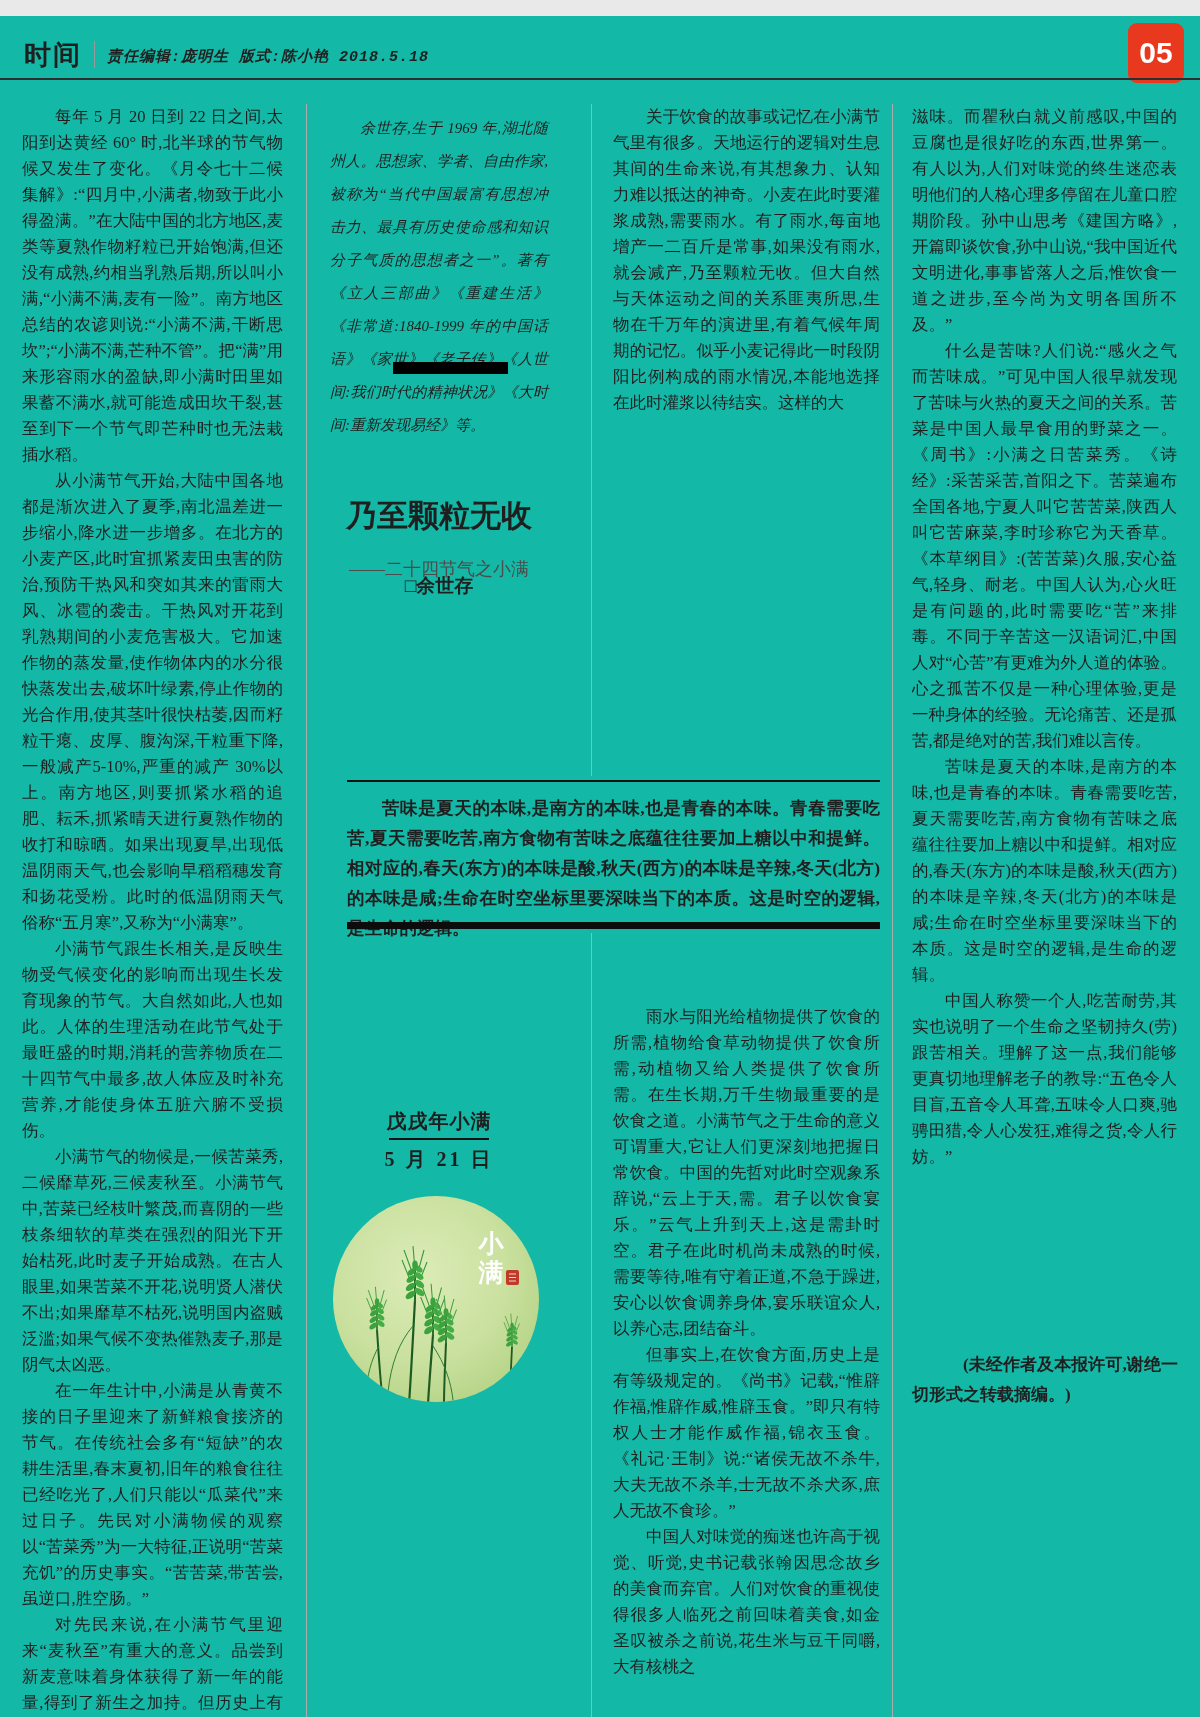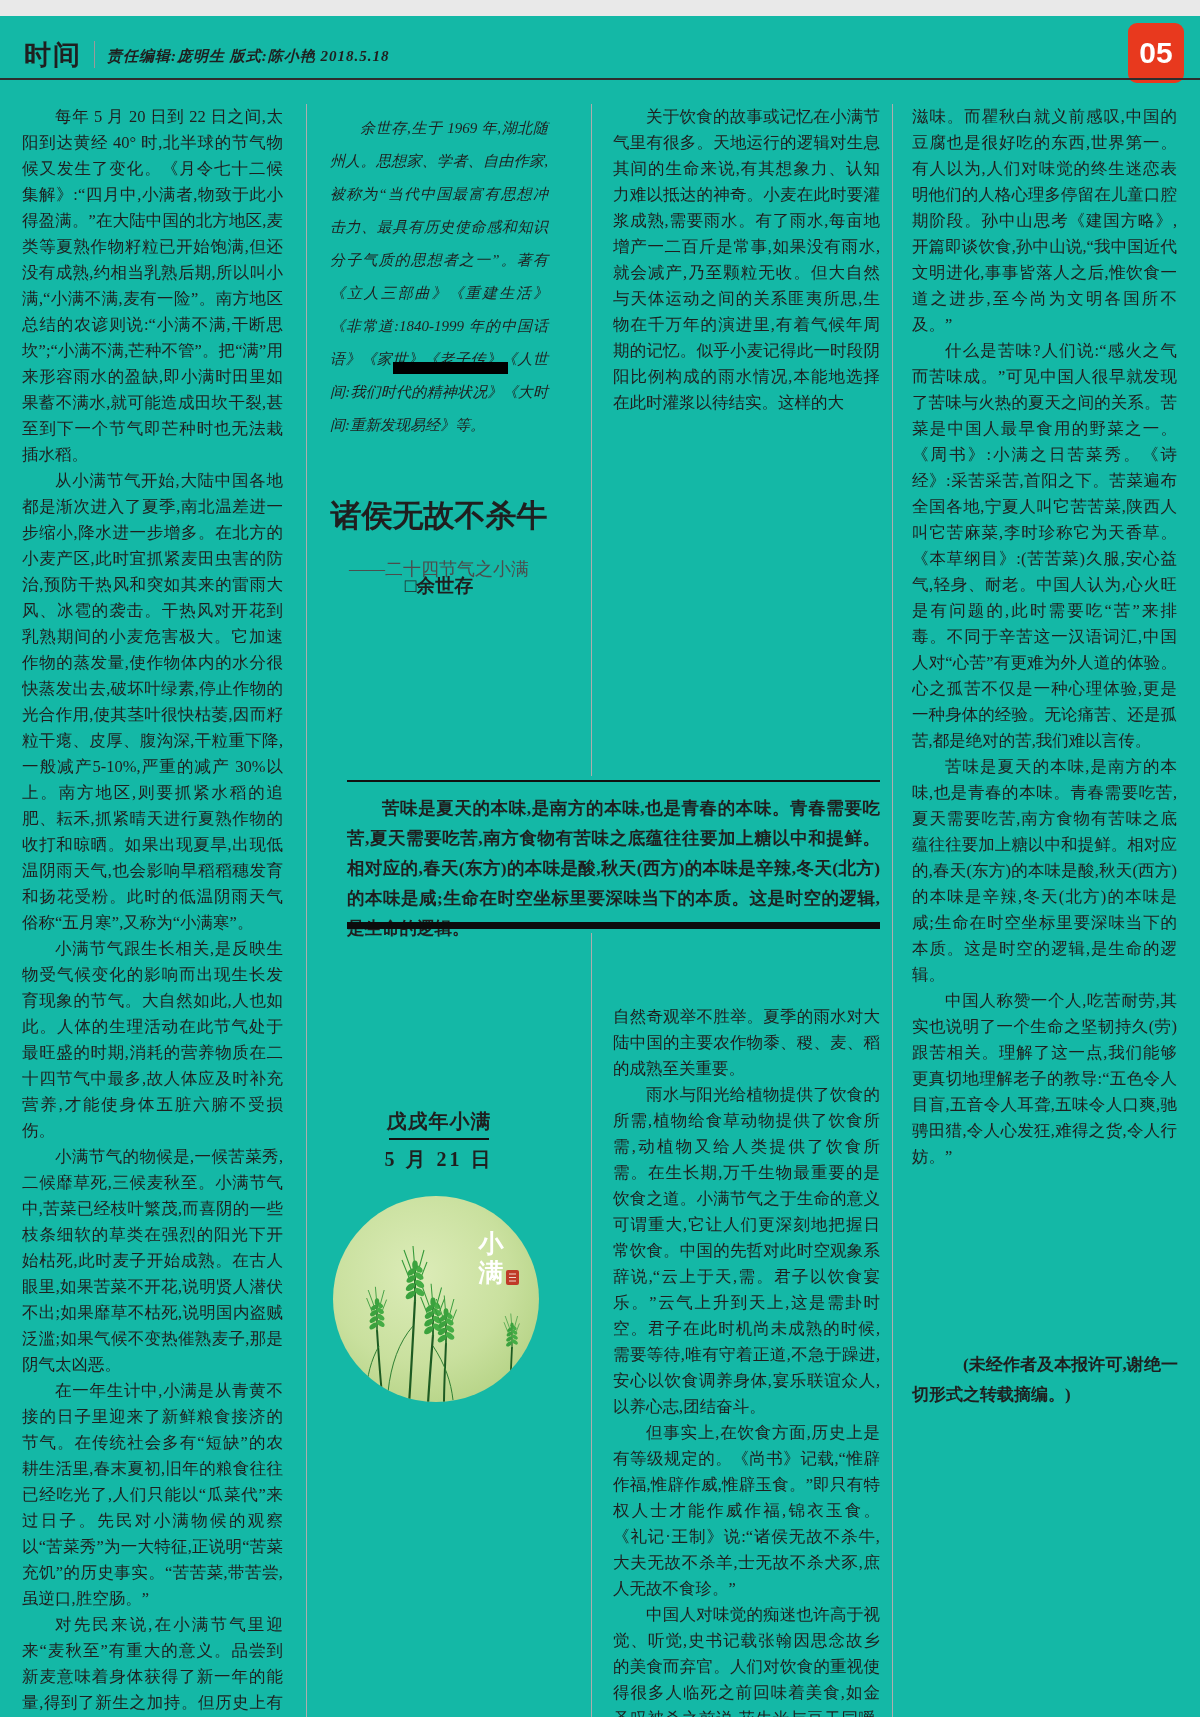--- a/index.html
+++ b/index.html
@@ -2,21 +2,21 @@
 <html><head>
 <meta charset="utf-8">
 <style>
   html,body{margin:0;padding:0;background:#e9e9e9;}
   .page{position:relative;width:1200px;height:1717px;background:#14b8a6;overflow:hidden;
         font-family:"Liberation Serif","DejaVu Serif",serif;color:#1f1f1f;margin:16px auto;}
   
   .masthead{position:absolute;left:24px;top:24px;display:flex;align-items:flex-end;gap:12px;}
   .mast-title{font-family:"Liberation Sans","DejaVu Sans",sans-serif;font-size:27px;font-weight:700;line-height:30px;letter-spacing:2px;}
   .mast-sep{width:1px;height:27px;background:#9a9a9a;margin-bottom:2px;}
-  .mast-editors{font-family:Liberation Serif, serif;font-size:15px;font-weight:700;font-style:italic;padding-bottom:4px;letter-spacing:1px;}
+  .mast-editors{font-family:Liberation Mono, monospace;font-size:15px;font-weight:700;font-style:italic;padding-bottom:4px;letter-spacing:1px;}
   .page-badge{position:absolute;right:16px;top:7px;width:56px;height:60px;border-radius:9px;
         color:#fff;font-family:"Liberation Sans","DejaVu Sans",sans-serif;font-size:30px;font-weight:700;
         display:flex;align-items:center;justify-content:center;}
   .header-rule{position:absolute;left:0;top:62px;width:1200px;height:2px;background:#2e2e2e;}
   
   .vdiv{position:absolute;width:1px;background:#adadad;}
   .vd1{left:306px;top:88px;height:1614px;}
   .vd2a{left:591px;top:88px;height:672px;}
   .vd2b{left:591px;top:917px;height:785px;}
   .vd3{left:892px;top:88px;height:1614px;}
@@ -64,33 +64,33 @@
   </div>
   <div class="page-badge" style="background:#e8391e">05</div>
   <div class="header-rule"></div>
 
   <div class="vdiv vd1"></div>
   <div class="vdiv vd2a"></div>
   <div class="vdiv vd2b"></div>
   <div class="vdiv vd3"></div>
 
   <div class="col col1">
-      <p>每年 5 月 20 日到 22 日之间,太阳到达黄经 40° 时,北半球的节气物候又发生了变化。《月令七十二候集解》:“四月中,小满者,物致于此小得盈满。”在大陆中国的北方地区,麦类等夏熟作物籽粒已开始饱满,但还没有成熟,约相当乳熟后期,所以叫小满,“小满不满,麦有一险”。南方地区总结的农谚则说:“小满不满,干断思坎”;“小满不满,芒种不管”。把“满”用来形容雨水的盈缺,即小满时田里如果蓄不满水,就可能造成田坎干裂,甚至到下一个节气即芒种时也无法栽插水稻。</p>
+      <p>每年 5 月 20 日到 22 日之间,太阳到达黄经 60° 时,北半球的节气物候又发生了变化。《月令七十二候集解》:“四月中,小满者,物致于此小得盈满。”在大陆中国的北方地区,麦类等夏熟作物籽粒已开始饱满,但还没有成熟,约相当乳熟后期,所以叫小满,“小满不满,麦有一险”。南方地区总结的农谚则说:“小满不满,干断思坎”;“小满不满,芒种不管”。把“满”用来形容雨水的盈缺,即小满时田里如果蓄不满水,就可能造成田坎干裂,甚至到下一个节气即芒种时也无法栽插水稻。</p>
       <p>从小满节气开始,大陆中国各地都是渐次进入了夏季,南北温差进一步缩小,降水进一步增多。在北方的小麦产区,此时宜抓紧麦田虫害的防治,预防干热风和突如其来的雷雨大风、冰雹的袭击。干热风对开花到乳熟期间的小麦危害极大。它加速作物的蒸发量,使作物体内的水分很快蒸发出去,破坏叶绿素,停止作物的光合作用,使其茎叶很快枯萎,因而籽粒干瘪、皮厚、腹沟深,干粒重下降,一般减产5-10%,严重的减产 30%以上。南方地区,则要抓紧水稻的追肥、耘禾,抓紧晴天进行夏熟作物的收打和晾晒。如果出现夏旱,出现低温阴雨天气,也会影响早稻稻穗发育和扬花受粉。此时的低温阴雨天气俗称“五月寒”,又称为“小满寒”。</p>
       <p>小满节气跟生长相关,是反映生物受气候变化的影响而出现生长发育现象的节气。大自然如此,人也如此。人体的生理活动在此节气处于最旺盛的时期,消耗的营养物质在二十四节气中最多,故人体应及时补充营养,才能使身体五脏六腑不受损伤。</p>
       <p>小满节气的物候是,一候苦菜秀,二候靡草死,三候麦秋至。小满节气中,苦菜已经枝叶繁茂,而喜阴的一些枝条细软的草类在强烈的阳光下开始枯死,此时麦子开始成熟。在古人眼里,如果苦菜不开花,说明贤人潜伏不出;如果靡草不枯死,说明国内盗贼泛滥;如果气候不变热催熟麦子,那是阴气太凶恶。</p>
       <p>在一年生计中,小满是从青黄不接的日子里迎来了新鲜粮食接济的节气。在传统社会多有“短缺”的农耕生活里,春末夏初,旧年的粮食往往已经吃光了,人们只能以“瓜菜代”来过日子。先民对小满物候的观察以“苦菜秀”为一大特征,正说明“苦菜充饥”的历史事实。“苦苦菜,带苦尝,虽逆口,胜空肠。”</p>
       <p>对先民来说,在小满节气里迎来“麦秋至”有重大的意义。品尝到新麦意味着身体获得了新一年的能量,得到了新生之加持。但历史上有名的“尝新麦”的故事是一个悲剧或闹剧。公元前 581 年,晋景公做了一个噩梦,梦见鬼魂骂他,他召来桑田巫,桑田巫解梦后预言他活不长了,等不到吃新麦就会死,“不食新矣。”景公病</p>
     </div>
 
   <div class="bio">
     <p>余世存,生于 1969 年,湖北随州人。思想家、学者、自由作家,被称为“当代中国最富有思想冲击力、最具有历史使命感和知识分子气质的思想者之一”。著有《立人三部曲》《重建生活》《非常道:1840-1999 年的中国话语》《家世》《老子传》《人世间:我们时代的精神状况》《大时间:重新发现易经》等。</p>
   </div>
   <div class="title-bar"></div>
-  <div class="a-title">诸侯无故不杀牛</div>
+  <div class="a-title">乃至颗粒无收</div>
   <div class="a-sub">——二十四节气之小满</div>
   <div class="a-author">□余世存</div>
 
   <div class="ill-head">戊戌年小满</div>
   <div class="ill-rule"></div>
   <div class="ill-date">5 月 21 日</div>
 
   <svg class="ill-svg" width="206" height="206" viewBox="0 0 206 206">
     <defs>
       <radialGradient id="gc" cx="42%" cy="38%" r="72%">
@@ -141,21 +141,20 @@
 
   <div class="quote">
     <p>苦味是夏天的本味,是南方的本味,也是青春的本味。青春需要吃苦,夏天需要吃苦,南方食物有苦味之底蕴往往要加上糖以中和提鲜。相对应的,春天(东方)的本味是酸,秋天(西方)的本味是辛辣,冬天(北方)的本味是咸;生命在时空坐标里要深味当下的本质。这是时空的逻辑,是生命的逻辑。</p>
     <div class="quote-bar"></div>
   </div>
 
   <div class="col col3a">
       <p>关于饮食的故事或记忆在小满节气里有很多。天地运行的逻辑对生息其间的生命来说,有其想象力、认知力难以抵达的神奇。小麦在此时要灌浆成熟,需要雨水。有了雨水,每亩地增产一二百斤是常事,如果没有雨水,就会减产,乃至颗粒无收。但大自然与天体运动之间的关系匪夷所思,生物在千万年的演进里,有着气候年周期的记忆。似乎小麦记得此一时段阴阳比例构成的雨水情况,本能地选择在此时灌浆以待结实。这样的大</p>
     </div>
   <div class="col col3b">
-      <p class="noindent">自然奇观举不胜举。夏季的雨水对大陆中国的主要农作物黍、稷、麦、稻的成熟至关重要。</p>
       <p>雨水与阳光给植物提供了饮食的所需,植物给食草动物提供了饮食所需,动植物又给人类提供了饮食所需。在生长期,万千生物最重要的是饮食之道。小满节气之于生命的意义可谓重大,它让人们更深刻地把握日常饮食。中国的先哲对此时空观象系辞说,“云上于天,需。君子以饮食宴乐。”云气上升到天上,这是需卦时空。君子在此时机尚未成熟的时候,需要等待,唯有守着正道,不急于躁进,安心以饮食调养身体,宴乐联谊众人,以养心志,团结奋斗。</p>
       <p>但事实上,在饮食方面,历史上是有等级规定的。《尚书》记载,“惟辟作福,惟辟作威,惟辟玉食。”即只有特权人士才能作威作福,锦衣玉食。《礼记·王制》说:“诸侯无故不杀牛,大夫无故不杀羊,士无故不杀犬豕,庶人无故不食珍。”</p>
       <p>中国人对味觉的痴迷也许高于视觉、听觉,史书记载张翰因思念故乡的美食而弃官。人们对饮食的重视使得很多人临死之前回味着美食,如金圣叹被杀之前说,花生米与豆干同嚼,大有核桃之</p>
     </div>
 
   <div class="col col4">
       <p class="noindent">滋味。而瞿秋白就义前感叹,中国的豆腐也是很好吃的东西,世界第一。有人以为,人们对味觉的终生迷恋表明他们的人格心理多停留在儿童口腔期阶段。孙中山思考《建国方略》,开篇即谈饮食,孙中山说,“我中国近代文明进化,事事皆落人之后,惟饮食一道之进步,至今尚为文明各国所不及。”</p>
       <p>什么是苦味?人们说:“感火之气而苦味成。”可见中国人很早就发现了苦味与火热的夏天之间的关系。苦菜是中国人最早食用的野菜之一。《周书》:小满之日苦菜秀。《诗经》:采苦采苦,首阳之下。苦菜遍布全国各地,宁夏人叫它苦苦菜,陕西人叫它苦麻菜,李时珍称它为天香草。《本草纲目》:(苦苦菜)久服,安心益气,轻身、耐老。中国人认为,心火旺是有问题的,此时需要吃“苦”来排毒。不同于辛苦这一汉语词汇,中国人对“心苦”有更难为外人道的体验。心之孤苦不仅是一种心理体验,更是一种身体的经验。无论痛苦、还是孤苦,都是绝对的苦,我们难以言传。</p>
       <p>苦味是夏天的本味,是南方的本味,也是青春的本味。青春需要吃苦,夏天需要吃苦,南方食物有苦味之底蕴往往要加上糖以中和提鲜。相对应的,春天(东方)的本味是酸,秋天(西方)的本味是辛辣,冬天(北方)的本味是咸;生命在时空坐标里要深味当下的本质。这是时空的逻辑,是生命的逻辑。</p>
       <p>中国人称赞一个人,吃苦耐劳,其实也说明了一个生命之坚韧持久(劳)跟苦相关。理解了这一点,我们能够更真切地理解老子的教导:“五色令人目盲,五音令人耳聋,五味令人口爽,驰骋田猎,令人心发狂,难得之货,令人行妨。”</p>

